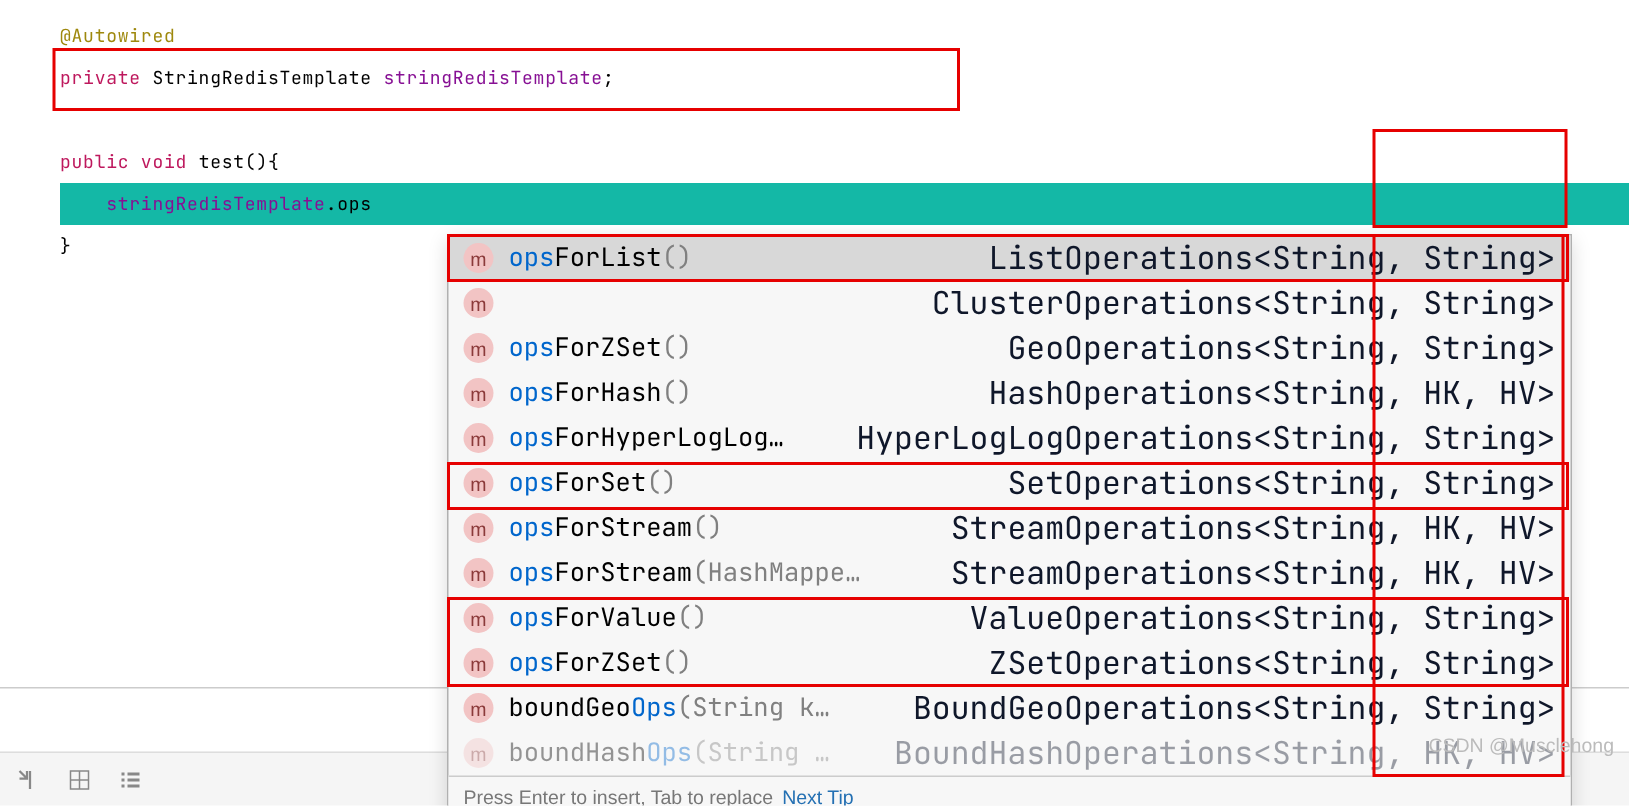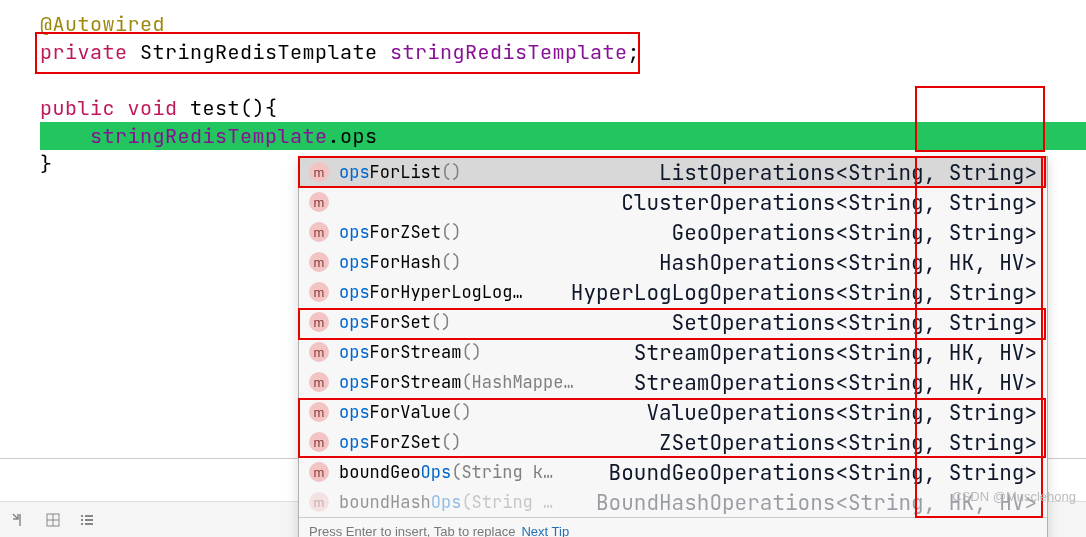--- a/index.html
+++ b/index.html
@@ -12,21 +12,21 @@
       position: relative;
       overflow: hidden;
     }
     .editor-area {
       padding: 10px 0 0 40px;
       position: relative;
     }
     .code-line {
       line-height: 28px;
       white-space: pre;
-      font-size: 20px;
+      font-size: 12px;
       letter-spacing: 0.5px;
     }
     .annotation { color: #9E880D; }
     .keyword { color: #be185d; }
     .type { color: #000000; }
     .field { color: #871094; }
     .method-name { color: #000000; }
     .punctuation { color: #000000; }
     .paren { color: #000000; }
     .highlight-box-1 {
@@ -41,21 +41,21 @@
     .highlight-box-2 {
       position: absolute;
       border: 2px solid #E60000;
       top: 86px;
       left: 915px;
       width: 130px;
       height: 66px;
       pointer-events: none;
     }
     .completion-line-bg {
-      background: #22c55e;
+      background: #14b8a6;
       padding-left: 0;
     }
     .autocomplete-popup {
       position: absolute;
       top: 156px;
       left: 298px;
       width: 750px;
       background: #f7f7f7;
       border: 1px solid #b0b0b0;
       box-shadow: 0 4px 12px rgba(0,0,0,0.15);

